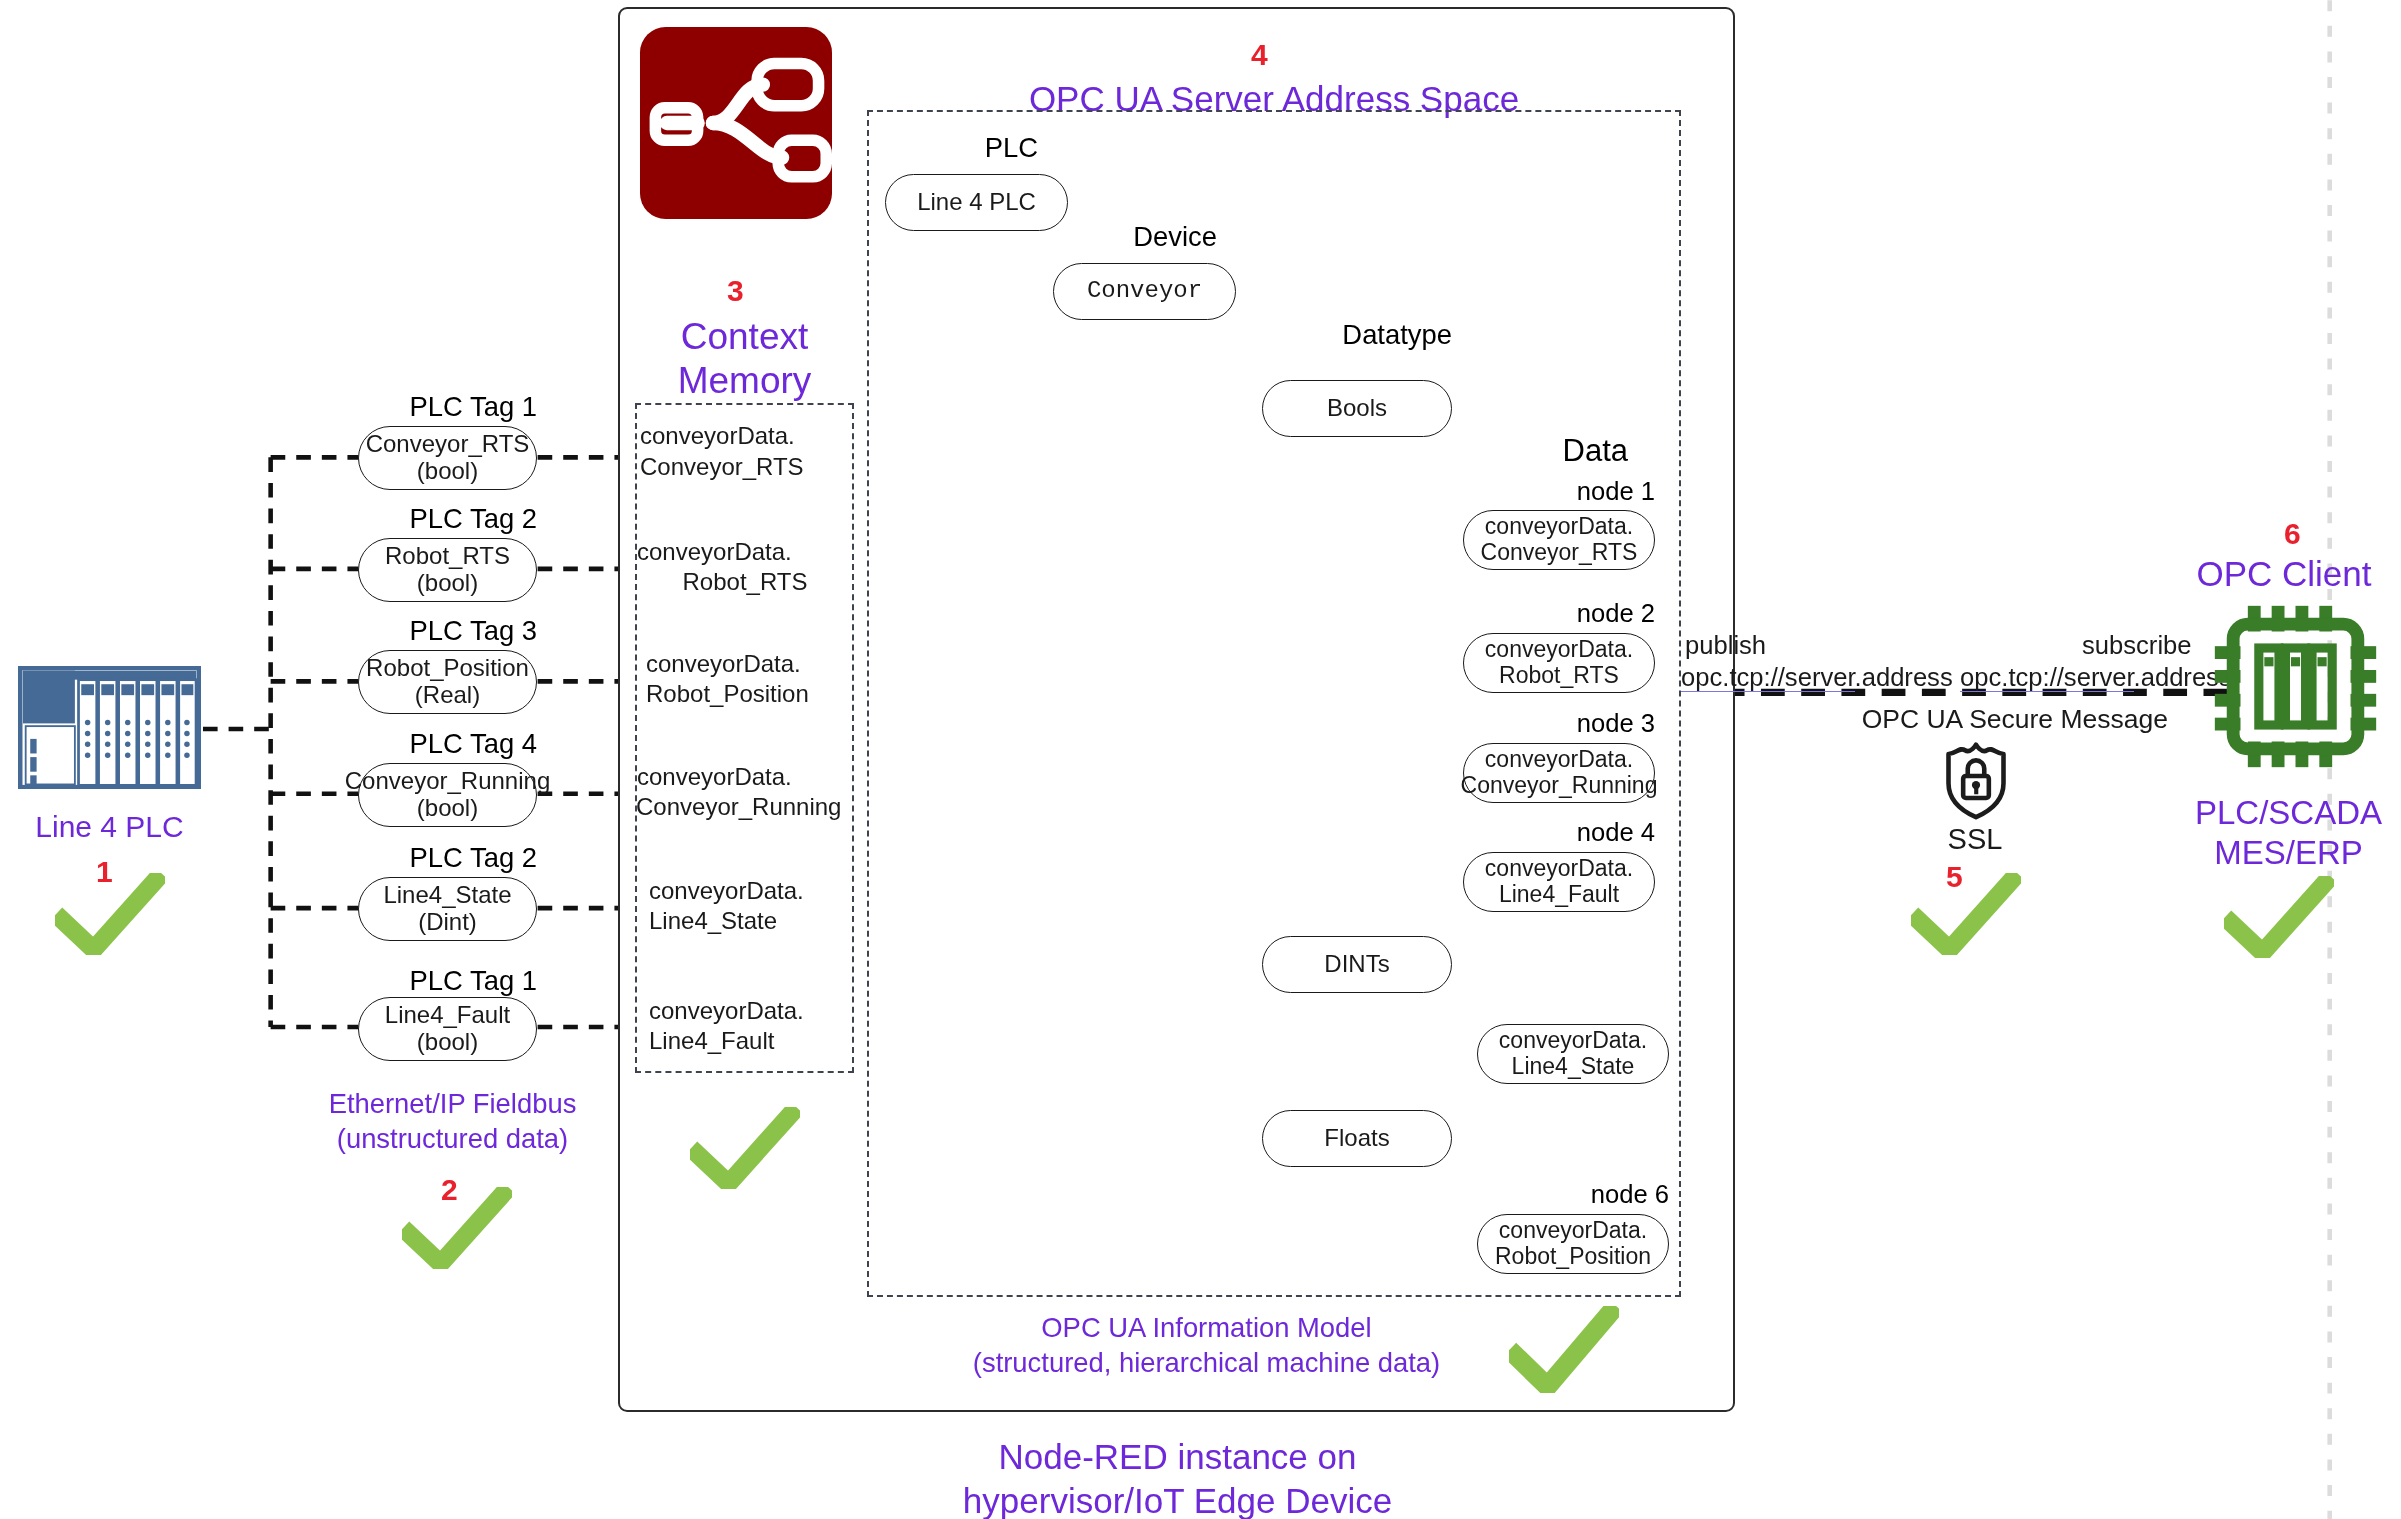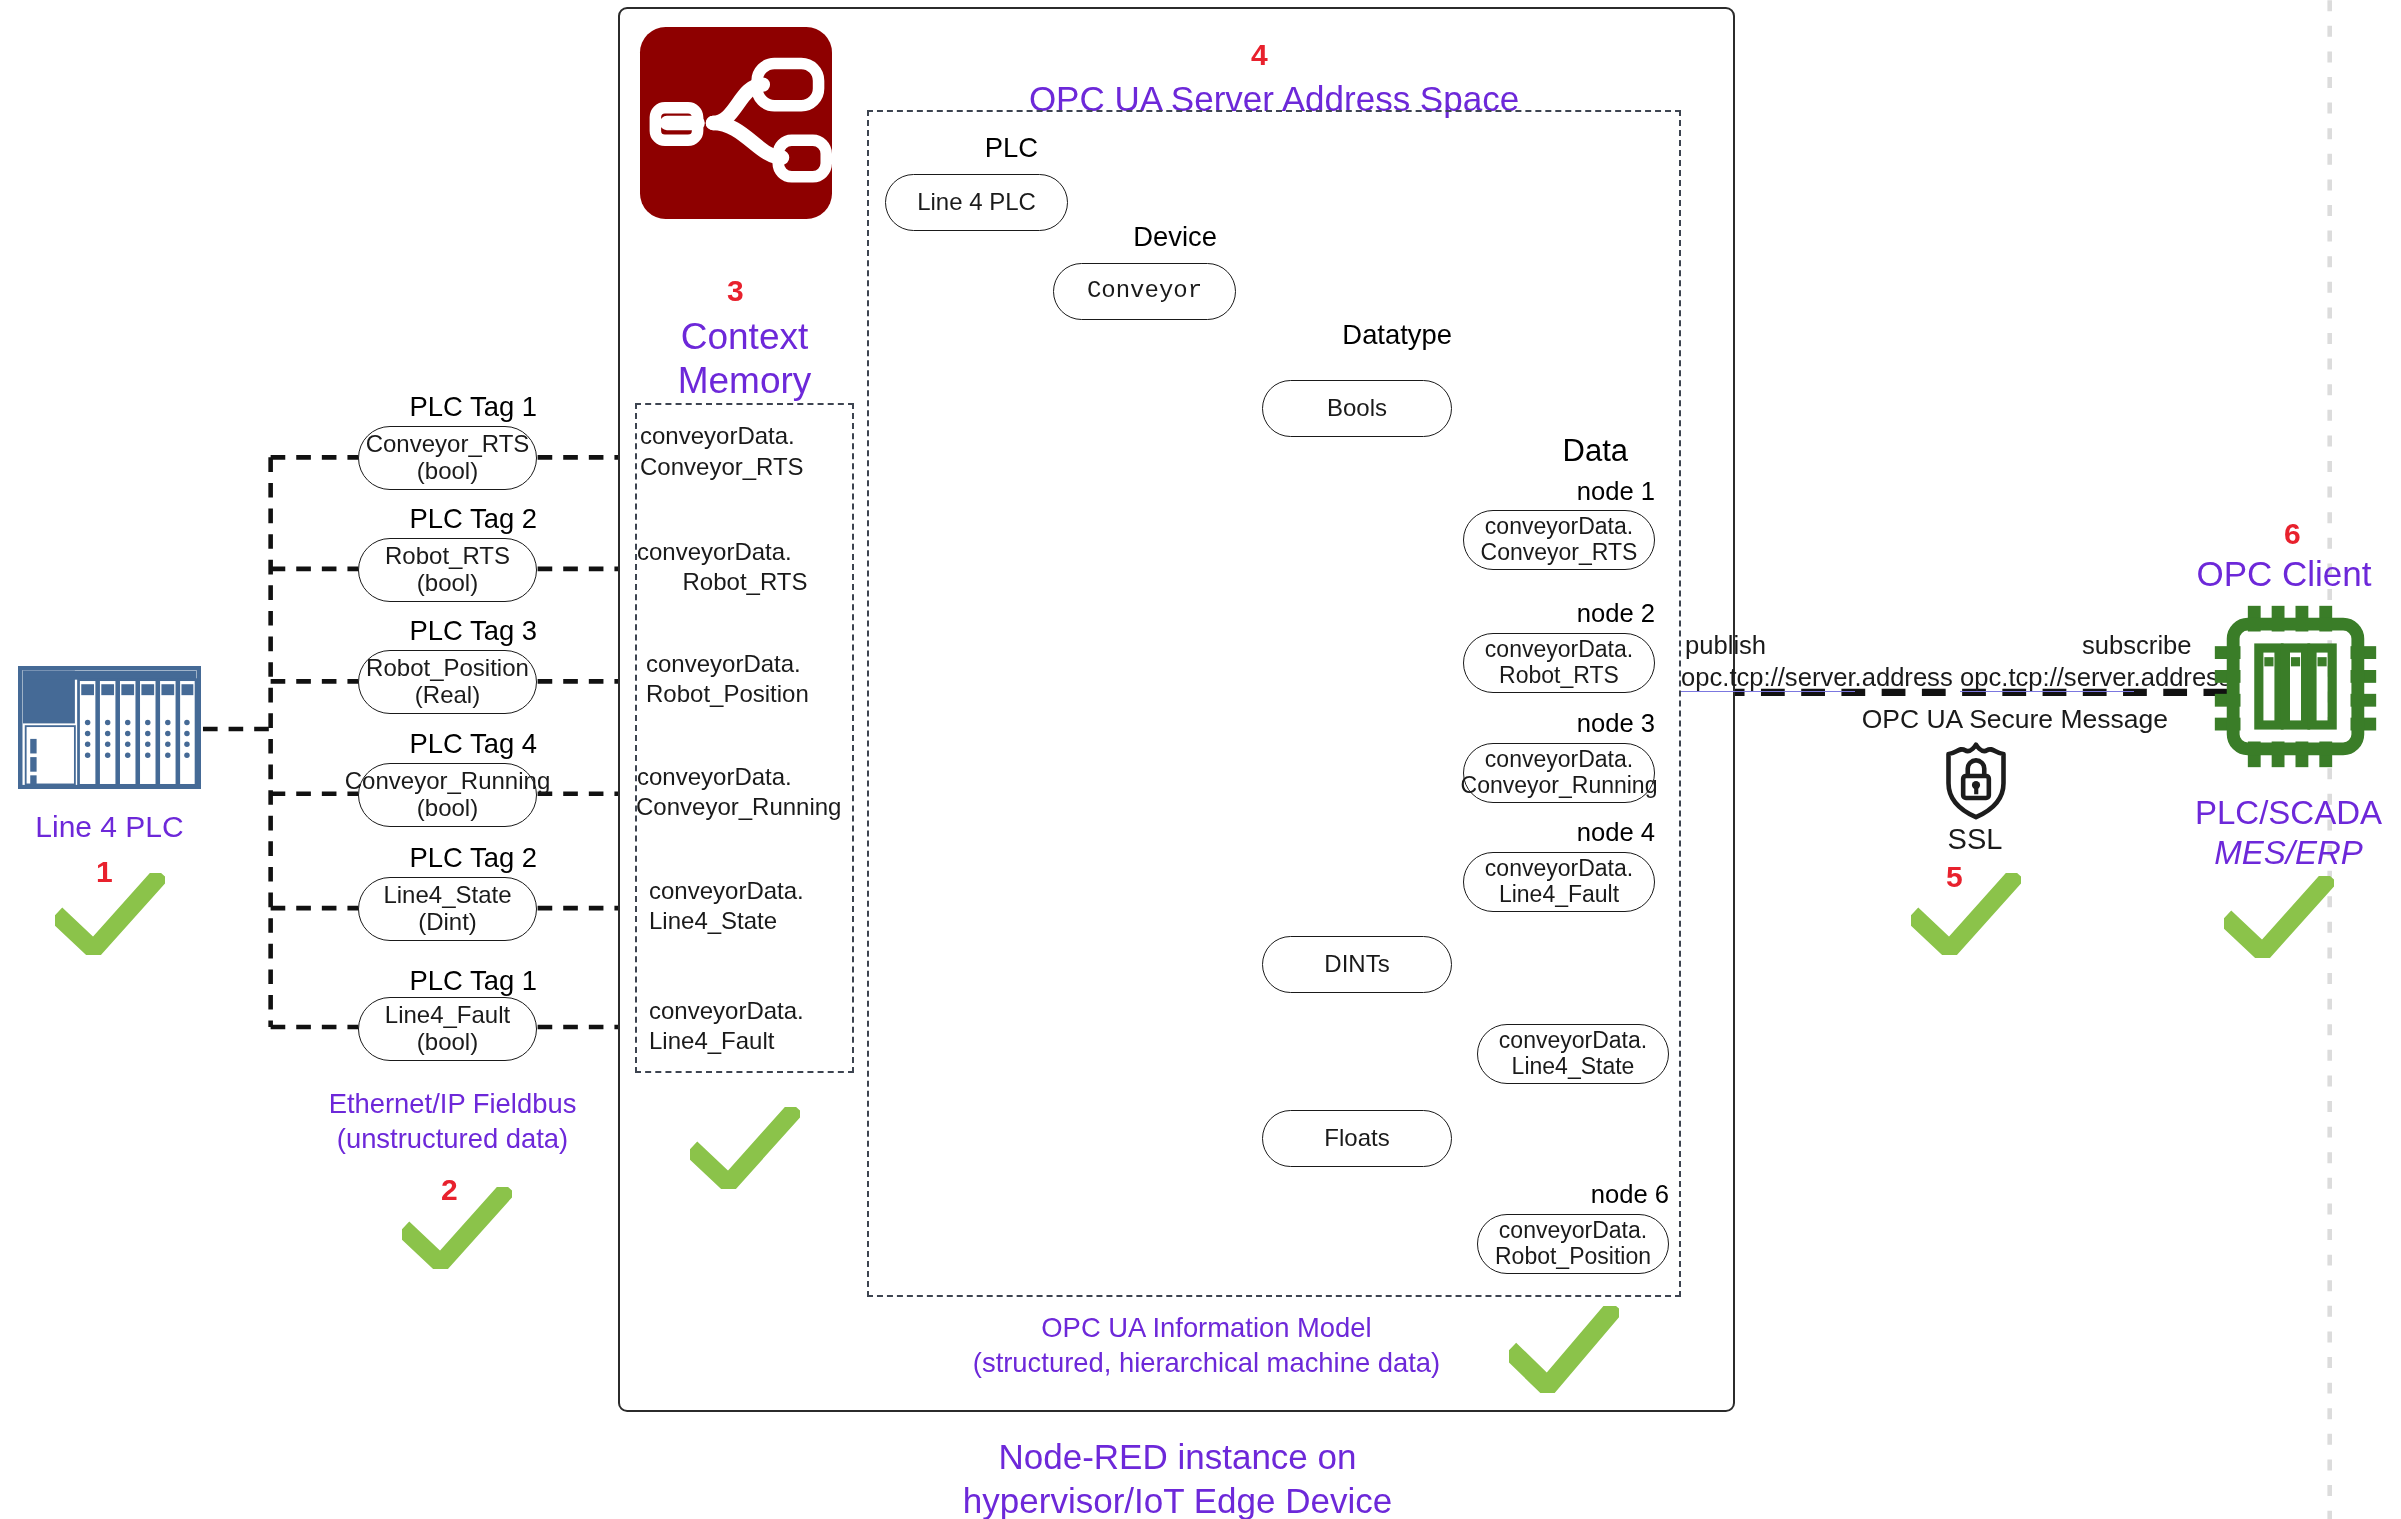--- a/index.html
+++ b/index.html
@@ -376,17 +376,17 @@
     </g>
     <g fill="#3a7d28">
       <rect x="56" y="58" width="10" height="10"></rect>
       <rect x="85" y="58" width="10" height="10"></rect>
       <rect x="114" y="58" width="10" height="10"></rect>
     </g>
   </svg>
 </div>
 
 <div class="lbl" style="left:2176px;top:794px;width:225px;font-size:33px;">PLC/SCADA</div>
-<div class="lbl" style="left:2176px;top:834px;width:225px;font-size:33px;font-style:italic;">MES/ERP</div>
+<div class="lbl" style="left:2176px;top:834px;width:225px;font-size:33px;">MES/ERP</div>
 <svg class="check" style="left:2224px;top:876px;" width="110" height="82" viewBox="0 0 120 90">
   <path d="M8 52 L42 84 L110 8" fill="none" stroke="#8bc34a" stroke-width="20" stroke-linecap="square"></path>
 </svg>
 
 
 </body></html>

